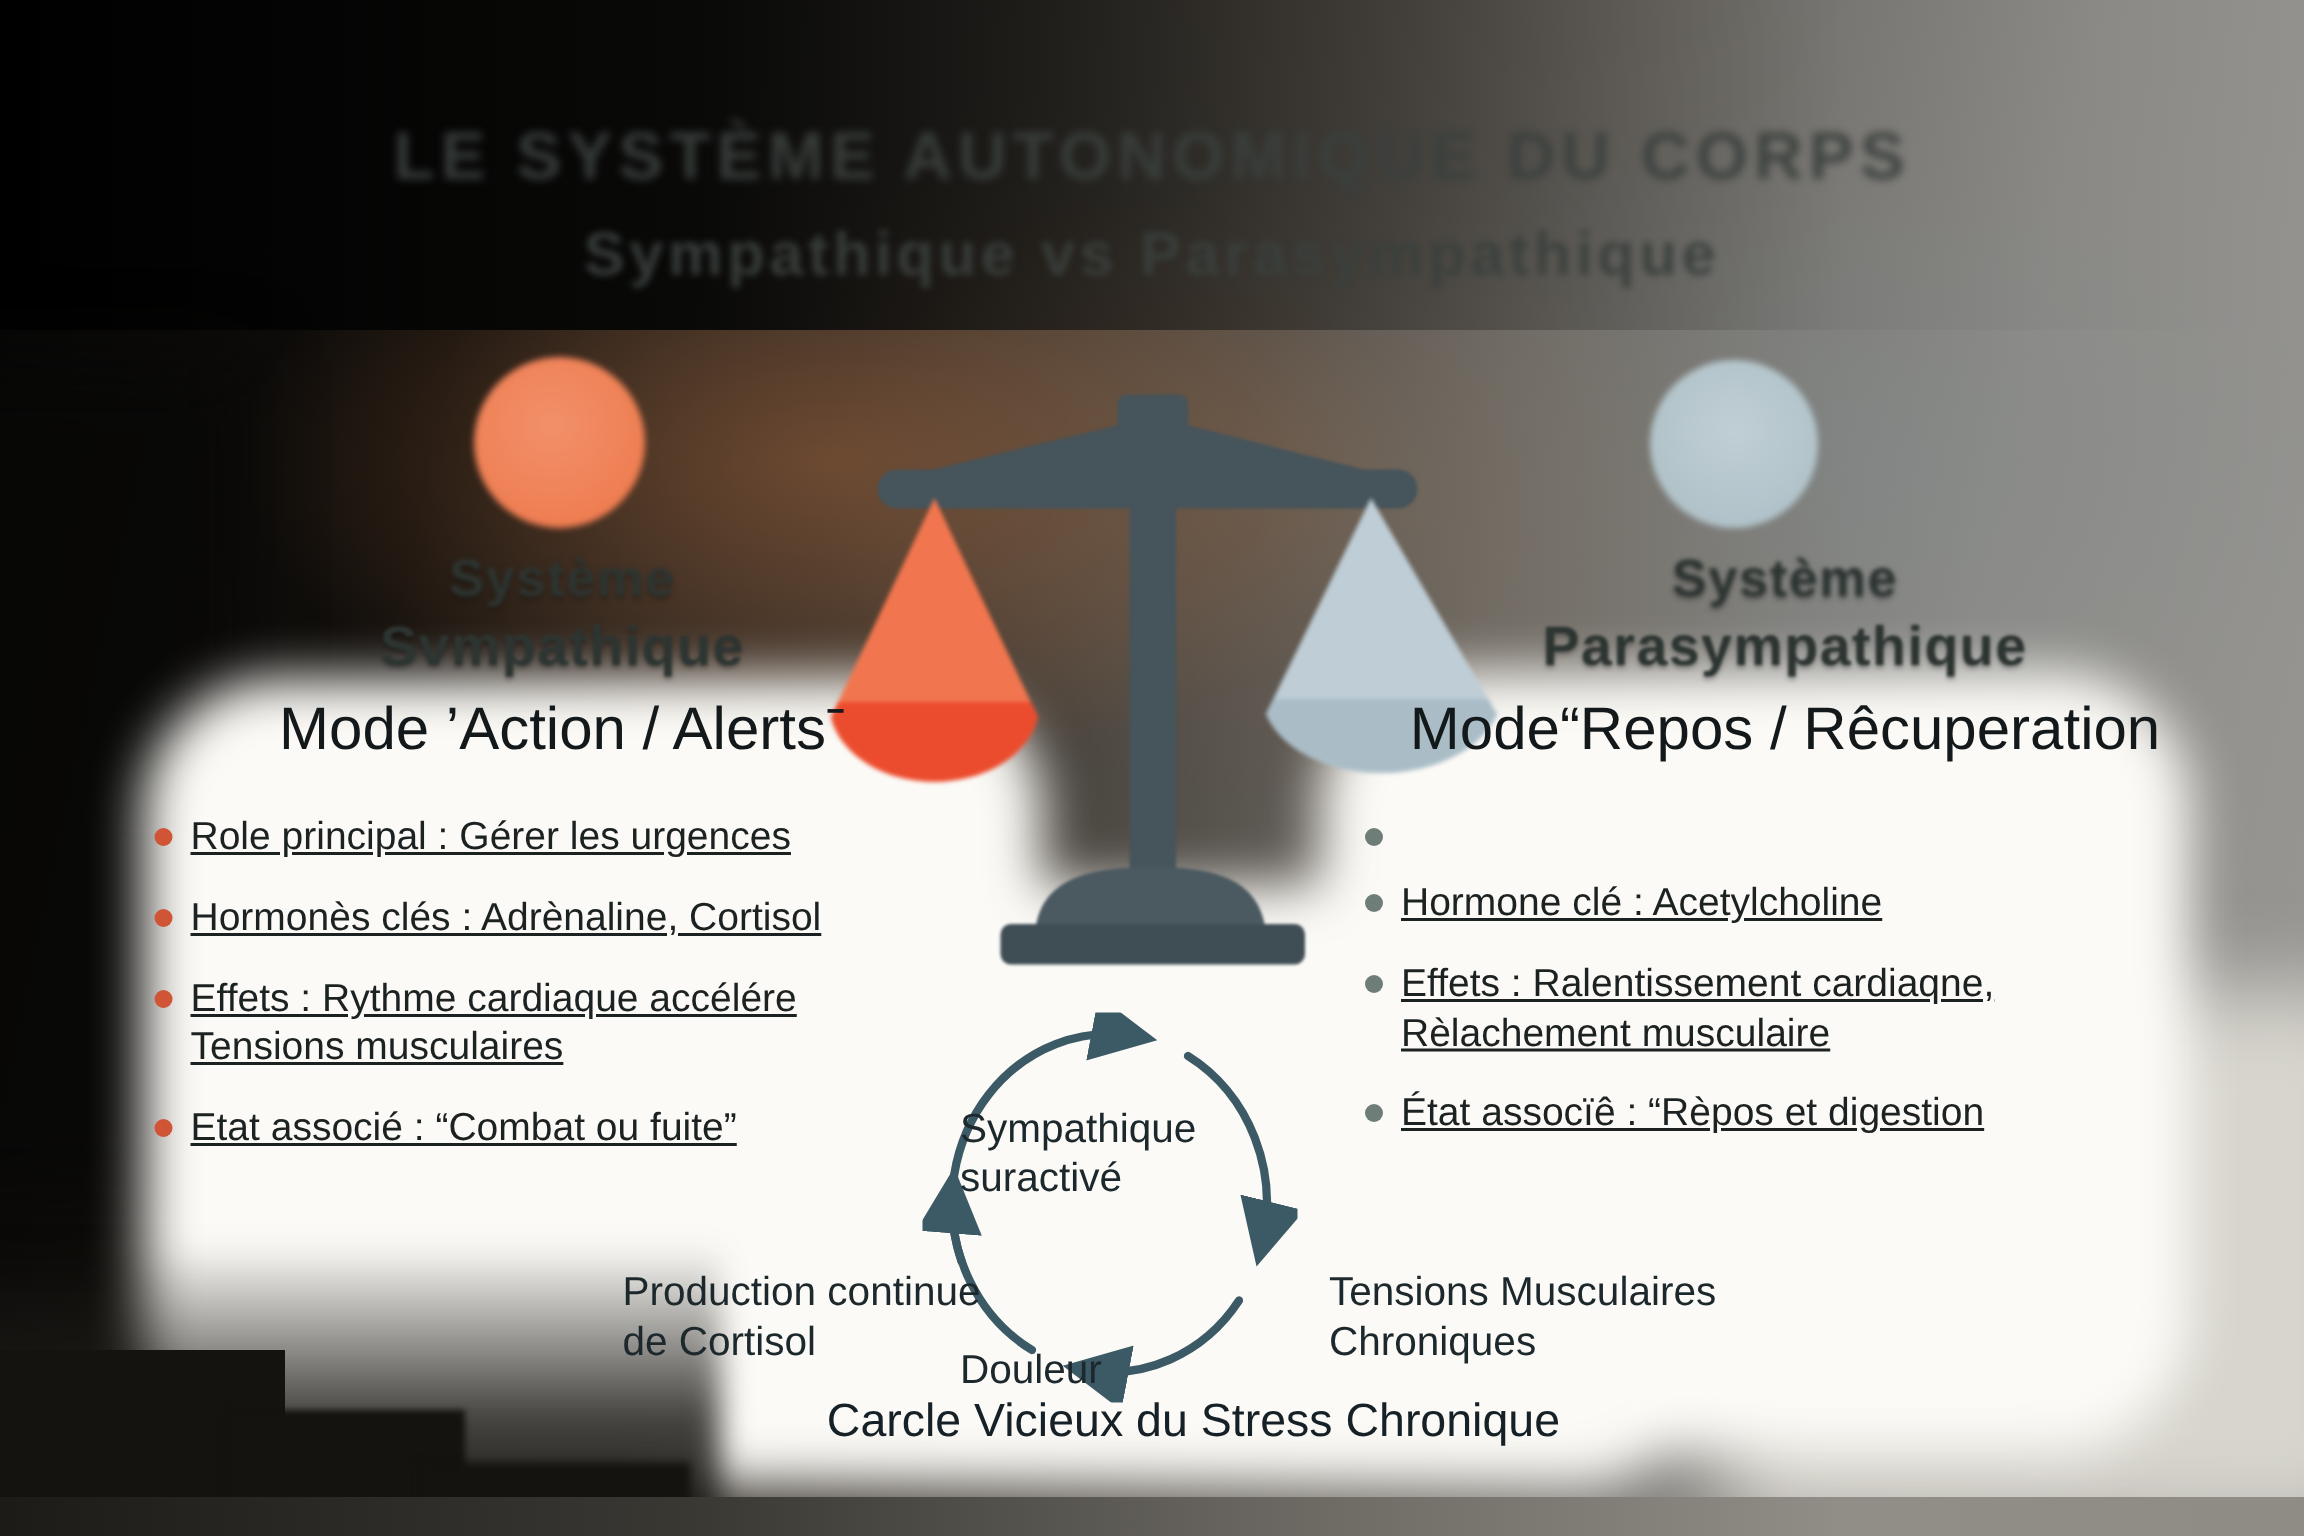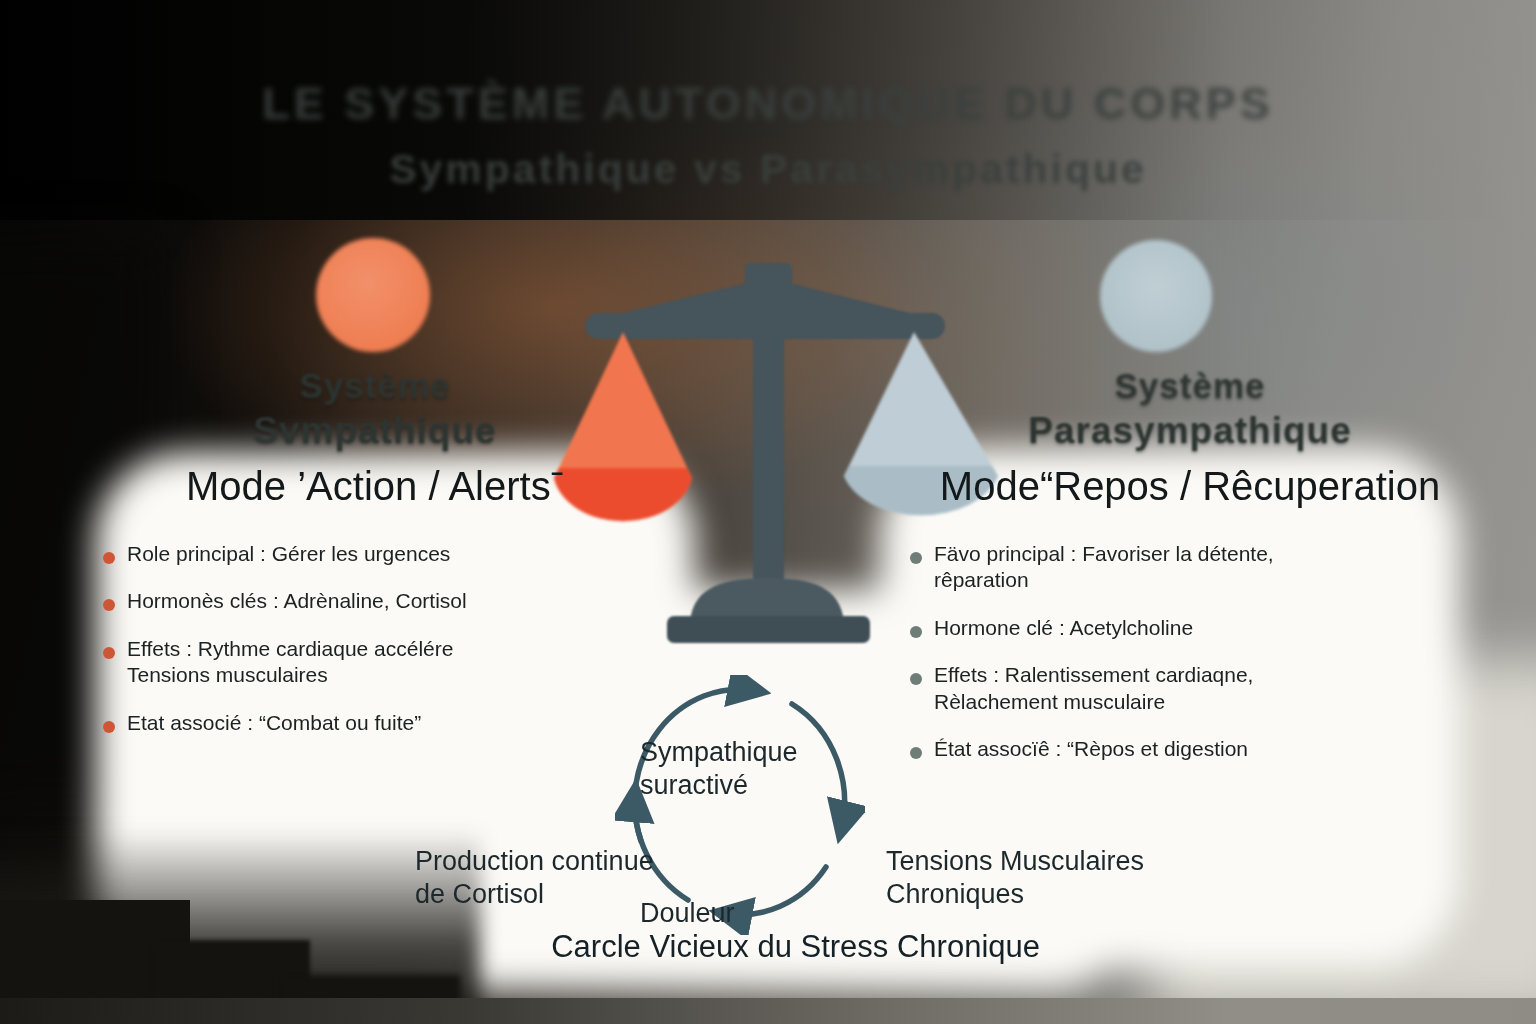--- a/index.html
+++ b/index.html
@@ -51,21 +51,21 @@
   .sys-head .n2{font-size:37px;font-weight:bold;letter-spacing:1px;margin-top:4px;filter:blur(1.1px);text-shadow:0 2px 3px rgba(0,0,0,.3);}
   .sys-head .mode{font-size:40px;font-weight:normal;color:#13181a;margin-top:12px;filter:none;text-shadow:none;}
   .head-left{left:95px;top:366px;width:560px;}
   .head-right{left:905px;top:366px;width:570px;}
   
   .blist{width:600px;}
   .blist .item{display:flex;align-items:flex-start;margin-bottom:21px;}
   .blist .dot{flex:0 0 auto;width:12px;height:12px;border-radius:50%;margin:11px 12px 0 0;}
   .blist.left .dot{background:#cf5536;}
   .blist.right .dot{background:#6f7d79;}
-  .blist .txt{font-size:21px;line-height:1.26;color:#1c2122;}
+  .blist .txt{font-size:26px;line-height:1.26;color:#1c2122;text-decoration:underline;}
   .list-left{left:103px;top:541px;}
   .list-right{left:910px;top:541px;}
   
   .circle-icon{position:absolute;z-index:0;border-radius:50%;filter:blur(2px);}
   .circ-orange{left:316px;top:238px;width:114px;height:114px;
     background:radial-gradient(circle at 45% 40%,#f2906a 0%,#ef7e52 70%,#ec7449 100%);}
   .circ-blue{left:1100px;top:240px;width:112px;height:112px;
     background:radial-gradient(circle at 50% 42%,#c7d8de 0%,#b6cad2 75%,#adc2cb 100%);opacity:.9;}
   .svg-scale{position:absolute;left:575px;top:255px;z-index:2;filter:blur(1.1px);}
   .svg-cone{position:absolute;z-index:2;filter:blur(1.4px);}
@@ -168,22 +168,20 @@
     </div>
     <div class="item">
       <span class="dot"></span>
       <span class="txt pre">Etat associé : “Combat ou fuite”</span>
     </div>
   </div>
 
   <div class="abs blist right list-right">
     <div class="item">
       <span class="dot"></span>
-      <span class="txt pre">Fävo principal : Favoriser la détente,
-rêparation</span>
     </div>
     <div class="item">
       <span class="dot"></span>
       <span class="txt pre">Hormone clé : Acetylcholine</span>
     </div>
     <div class="item">
       <span class="dot"></span>
       <span class="txt pre">Effets : Ralentissement cardiaqne,
 Rèlachement musculaire</span>
     </div>

